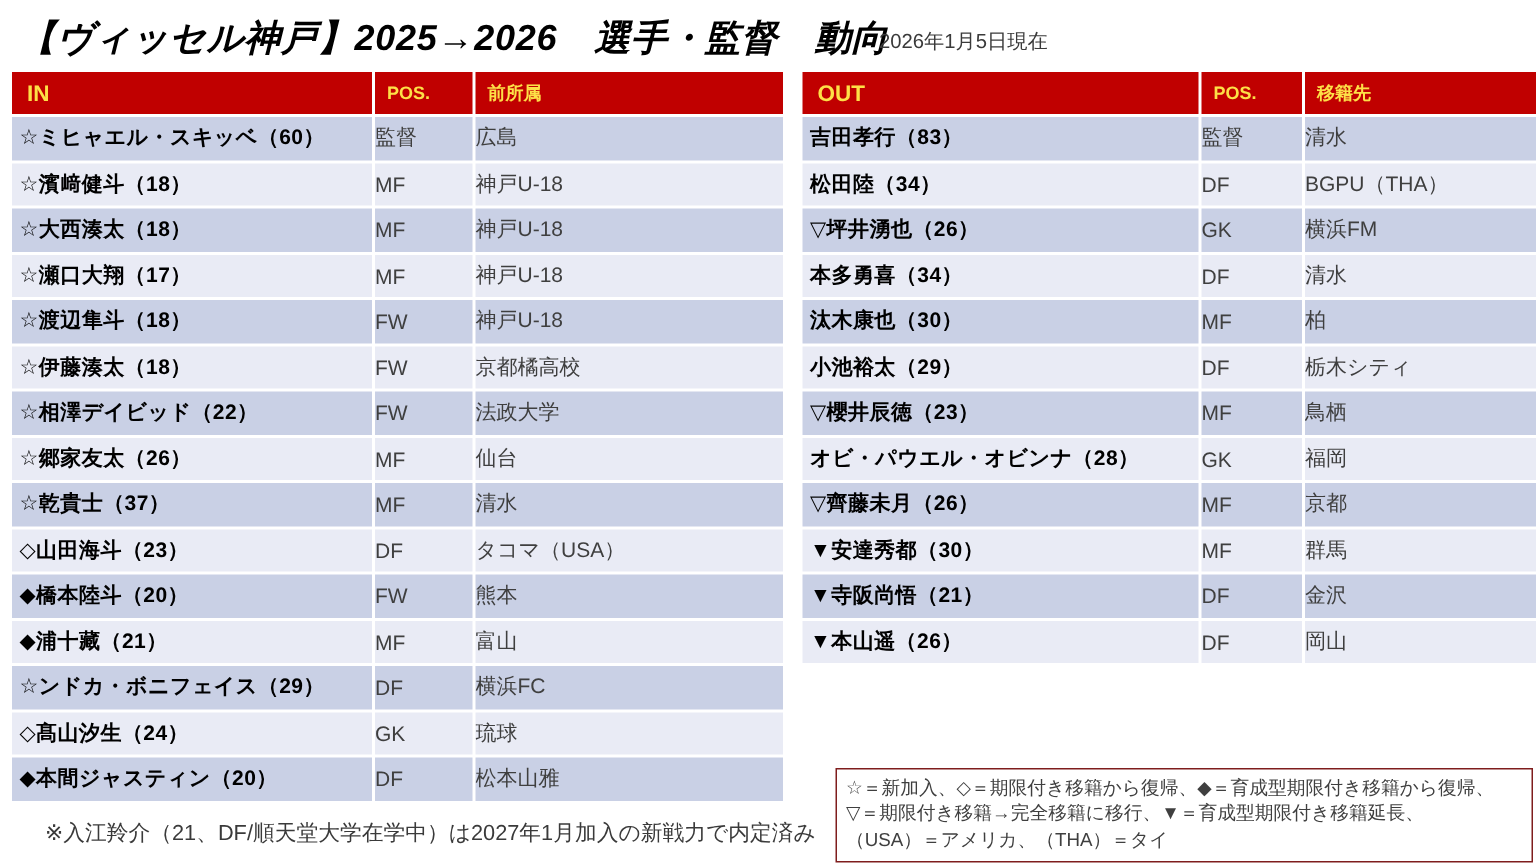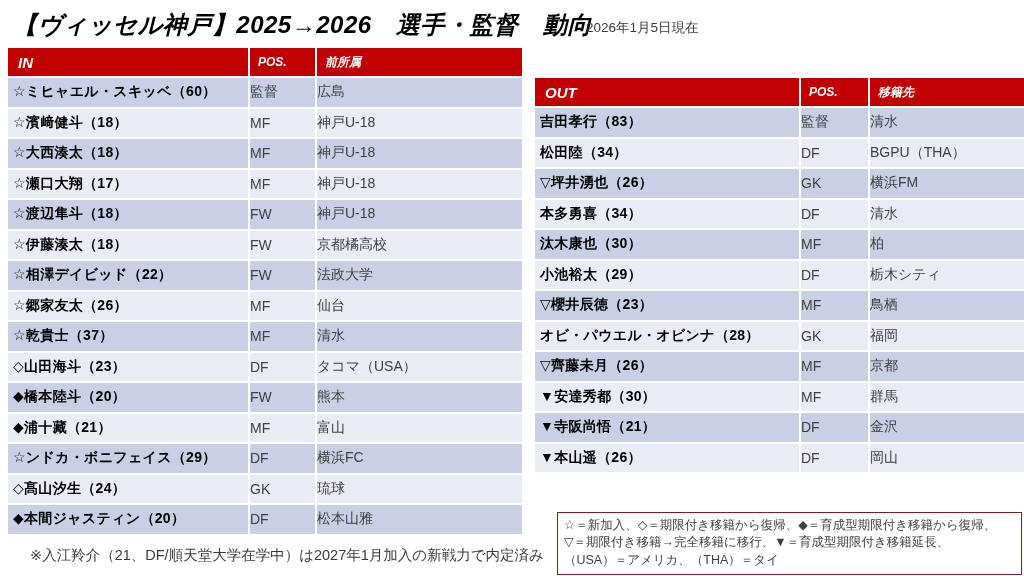--- a/index.html
+++ b/index.html
@@ -18,31 +18,31 @@
     letter-spacing: 0.5px; white-space: nowrap; font-style: italic;
   }
   .asof {
     position: absolute; left: 586px; top: 19px;
     font-size: 13.5px; color: #3a3a3a; white-space: nowrap;
   }
 
   
   .tbl { position: absolute; top: 48px; }
   .tbl-in  { left: 8px;   width: 514px; }
-  .tbl-out { left: 535px; width: 489px; margin-top: 30px; }
+  .tbl-out { left: 535px; width: 489px; }
 
   .grid-in  { display: grid; grid-template-columns: 240px 65px 205px; column-gap: 2px; }
   .grid-out { display: grid; grid-template-columns: 264px 67px 154px; column-gap: 2px; }
 
   .tbl-header { height: 28px; margin-bottom: 2px; }
   .hcell {
     background: var(--red);
-    color: #ffffff; font-weight: bold;
+    color: #fde047; font-weight: bold;
     display: flex; align-items: center;
-    white-space: nowrap; overflow: hidden; font-style: italic;
+    white-space: nowrap; overflow: hidden;
   }
   .h-main { font-size: 15px; padding-left: 10px; }
   .h-sub  { font-size: 12px; padding-left: 8px; }
 
   .row { height: 28.5px; margin-bottom: 2px; }
   .cell {
     display: flex; align-items: center;
     white-space: nowrap; overflow: hidden;
     font-size: 14px;
   }

